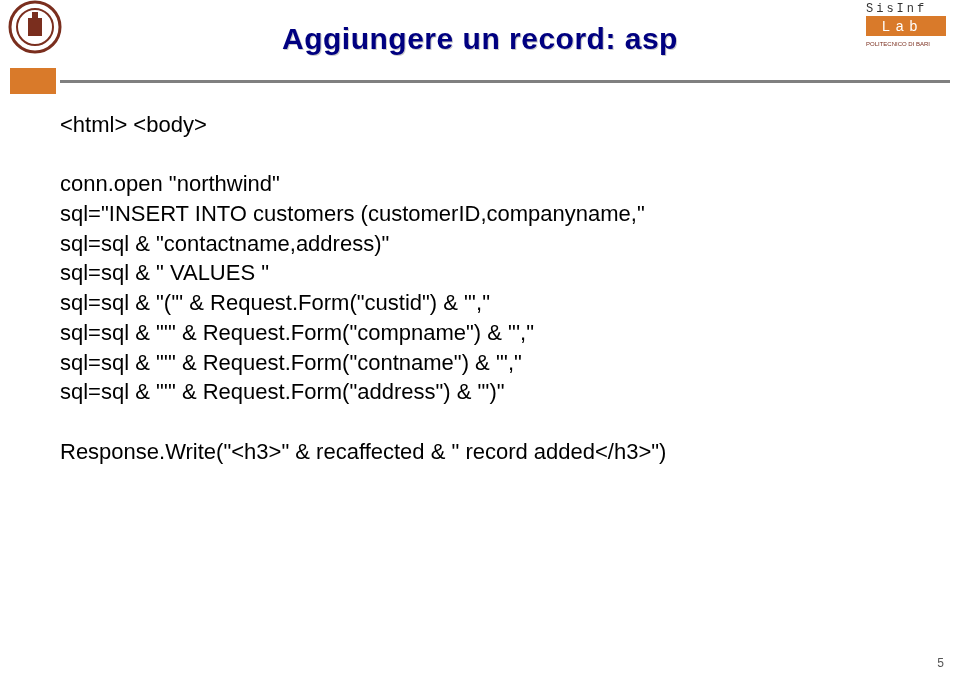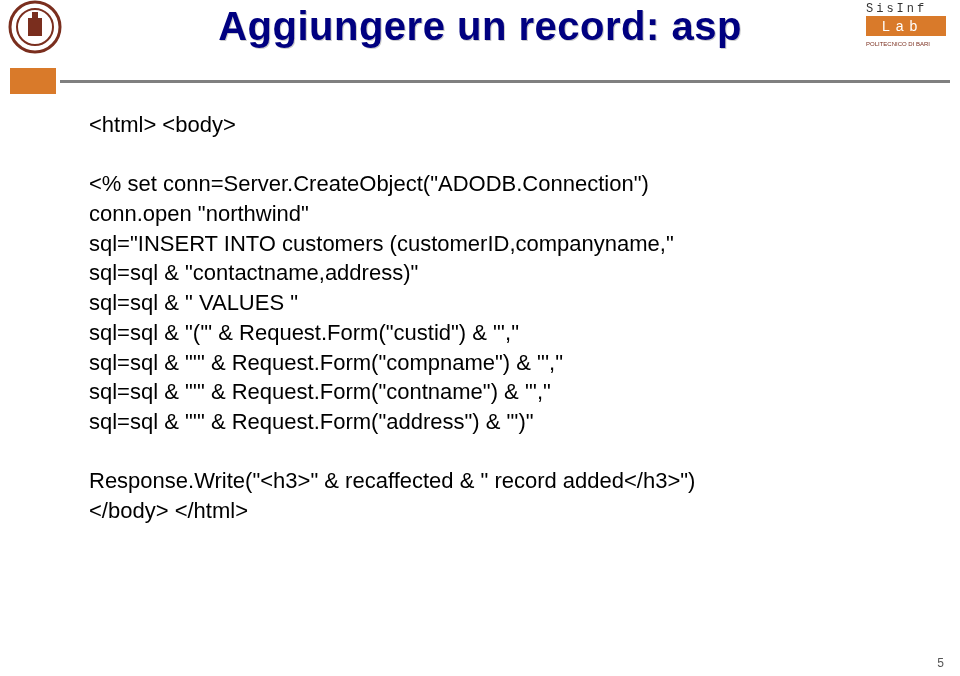--- a/index.html
+++ b/index.html
@@ -11,24 +11,24 @@
     position: relative;
     overflow: hidden;
   }
   .header {
     position: relative;
     height: 70px;
     width: 100%;
   }
   .title {
     text-align: center;
-    font-size: 40px;
+    font-size: 30px;
     font-weight: bold;
     color: #000080;
-    padding-top: 4px;
+    padding-top: 22px;
     text-shadow: 1px 1px 0 #ccc;
     letter-spacing: 0.5px;
   }
   .logo-left {
     position: absolute;
     left: 8px;
     top: 0;
     width: 54px;
     height: 54px;
   }
@@ -65,21 +65,20 @@
   }
   .content {
     position: absolute;
     top: 110px;
     left: 60px;
     right: 40px;
     font-family: Tahoma, Verdana, sans-serif;
     font-size: 22px;
     color: #000;
     line-height: 1.35;
-    margin-left: 29px;
   }
   .code-line {
     white-space: pre;
   }
   .page-num {
     position: absolute;
     bottom: 6px;
     right: 16px;
     font-size: 12px;
     color: #555;
@@ -109,27 +108,25 @@
 </div>
 
 <div class="divider-row">
   <div class="orange-box"></div>
   <div class="gray-line"></div>
 </div>
 
 <div class="content">
   <div class="code-line">&lt;html&gt; &lt;body&gt;</div>
   <div class="code-line">&nbsp;</div>
-  <div class="code-line">&lt;% set conn=Server.CreateObject("ADODB.Connection")</div>
   <div class="code-line">conn.open "northwind"</div>
   <div class="code-line">sql="INSERT INTO customers (customerID,companyname,"</div>
   <div class="code-line">sql=sql &amp; "contactname,address)"</div>
   <div class="code-line">sql=sql &amp; " VALUES "</div>
   <div class="code-line">sql=sql &amp; "('" &amp; Request.Form("custid") &amp; "',"</div>
   <div class="code-line">sql=sql &amp; "'" &amp; Request.Form("compname") &amp; "',"</div>
   <div class="code-line">sql=sql &amp; "'" &amp; Request.Form("contname") &amp; "',"</div>
   <div class="code-line">sql=sql &amp; "'" &amp; Request.Form("address") &amp; "')"</div>
   <div class="code-line">&nbsp;</div>
   <div class="code-line">Response.Write("&lt;h3&gt;" &amp; recaffected &amp; " record added&lt;/h3&gt;")</div>
-  <div class="code-line">&lt;/body&gt; &lt;/html&gt;</div>
 </div>
 
 <div class="page-num">5</div>
 
 </body></html>

